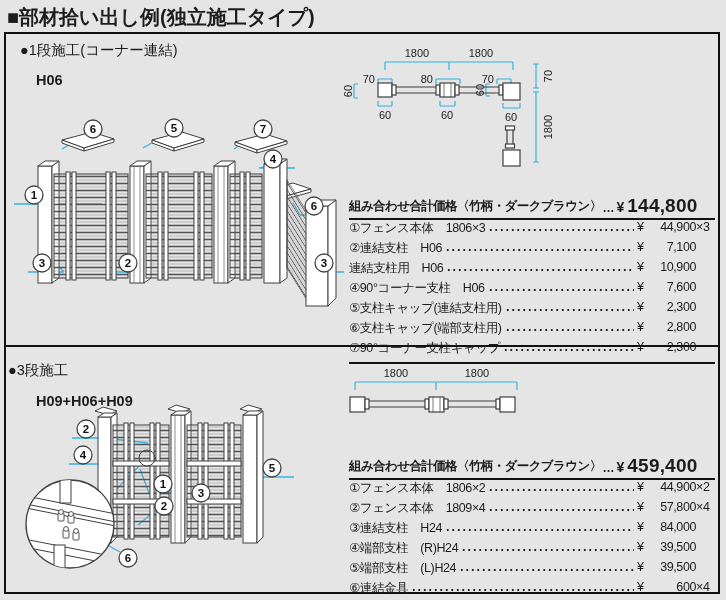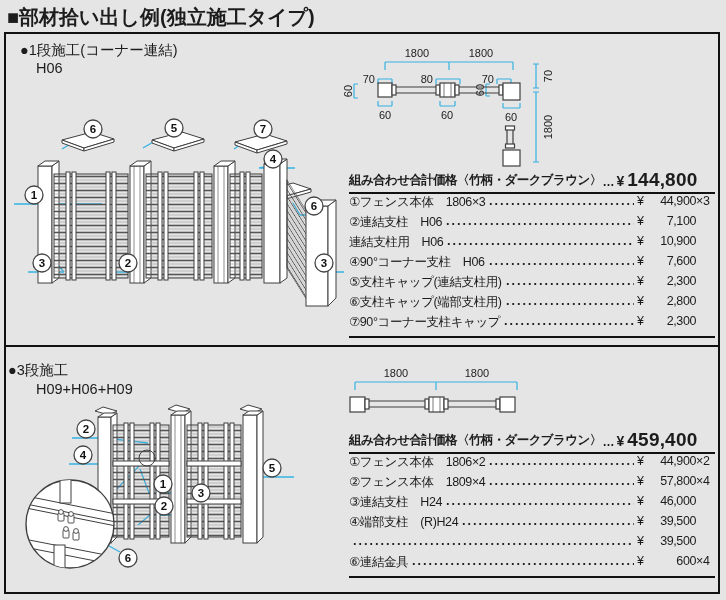--- a/index.html
+++ b/index.html
@@ -2,23 +2,23 @@
 <html><head>
 <meta charset="utf-8">
 <style>
   html,body{margin:0;padding:0;background:#fff;}
   #page{position:relative;width:726px;height:600px;background:#e5e5e5;overflow:hidden;
         font-family:"Liberation Sans","DejaVu Sans",sans-serif;color:#1c1c1c;padding-left:16px;}
   .title{position:absolute;left:7px;top:4px;font-size:20px;font-weight:bold;letter-spacing:0px;white-space:nowrap;}
   .outer-box{position:absolute;left:4px;top:32px;width:712px;height:558px;border:2px solid #111;}
   .divider{position:absolute;left:4px;top:345px;width:716px;height:2px;background:#111;}
   .sec-label{position:absolute;font-size:14.5px;font-weight:normal;white-space:nowrap;}
-  .sec-model{position:absolute;font-size:14.5px;font-weight:normal;white-space:nowrap;}
-
-  .price-table{position:absolute;left:349px;width:366px;}
+  .sec-model{position:absolute;font-size:14.5px;font-weight:bold;white-space:nowrap;margin-top:12px;}
+
+  .price-table{position:absolute;left:349px;width:366px;margin-top:26px;}
   .pt-header{display:flex;align-items:flex-end;border-bottom:2px solid #111;padding-bottom:3px;height:23px;}
   .pt-label{font-size:12.5px;font-weight:bold;letter-spacing:-0.6px;white-space:nowrap;}
   .pt-hdots{font-size:12px;font-weight:bold;margin:0 1px;}
   .pt-cur{font-size:14px;font-weight:bold;margin-left:1px;}
   .pt-total{font-size:19px;font-weight:bold;margin-left:3px;letter-spacing:0.2px;line-height:1;}
   .pt-row{display:flex;height:20px;font-size:12.5px;letter-spacing:-0.4px;}
   .pt-name{white-space:nowrap;}
   .pt-dots{flex:1;height:20px;margin:0 3px;
            background-image:radial-gradient(circle 1.1px at center,#222 98%,transparent 100%);
            background-size:5.5px 20px;background-repeat:repeat-x;}
@@ -418,31 +418,32 @@
         <span class="pt-name">②フェンス本体　1809×4</span>
         <span class="pt-dots"></span>
         <span class="pt-yen">¥</span>
         <span class="pt-amount">57,800</span>
         <span class="pt-mult">×4</span>
       </div>
     <div class="pt-row">
         <span class="pt-name">③連結支柱　H24</span>
         <span class="pt-dots"></span>
         <span class="pt-yen">¥</span>
-        <span class="pt-amount">46,000</span>
+        <span class="pt-amount">84,000</span>
         <span class="pt-mult"></span>
       </div>
     <div class="pt-row">
         <span class="pt-name">④端部支柱　(R)H24</span>
         <span class="pt-dots"></span>
         <span class="pt-yen">¥</span>
         <span class="pt-amount">39,500</span>
         <span class="pt-mult"></span>
       </div>
     <div class="pt-row">
+        <span class="pt-name">⑤端部支柱　(L)H24</span>
         <span class="pt-dots"></span>
         <span class="pt-yen">¥</span>
         <span class="pt-amount">39,500</span>
         <span class="pt-mult"></span>
       </div>
     <div class="pt-row">
         <span class="pt-name">⑥連結金具</span>
         <span class="pt-dots"></span>
         <span class="pt-yen">¥</span>
         <span class="pt-amount">600</span>

